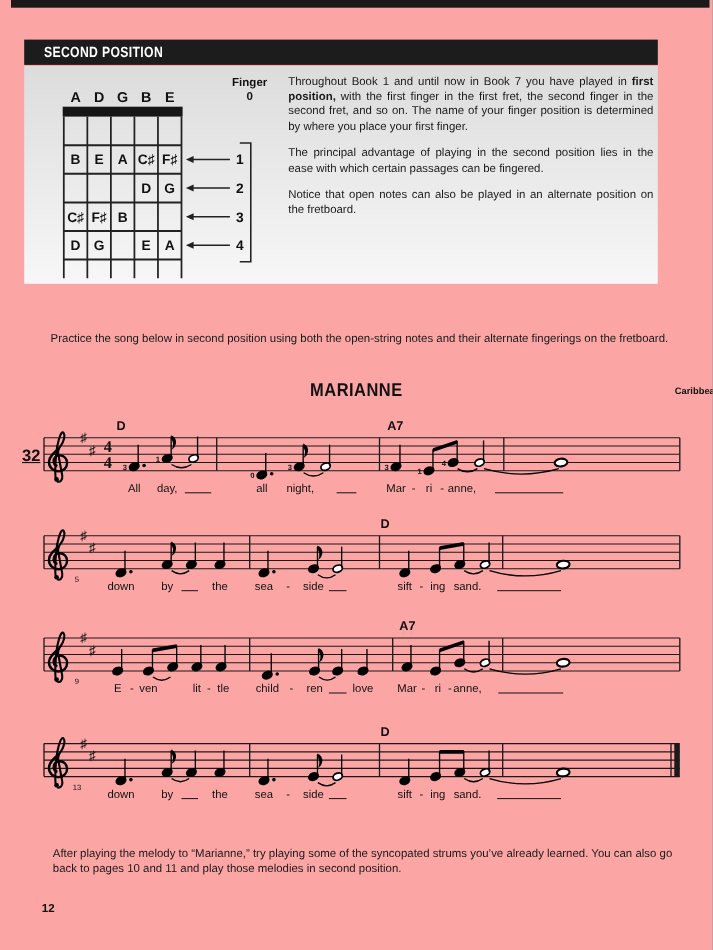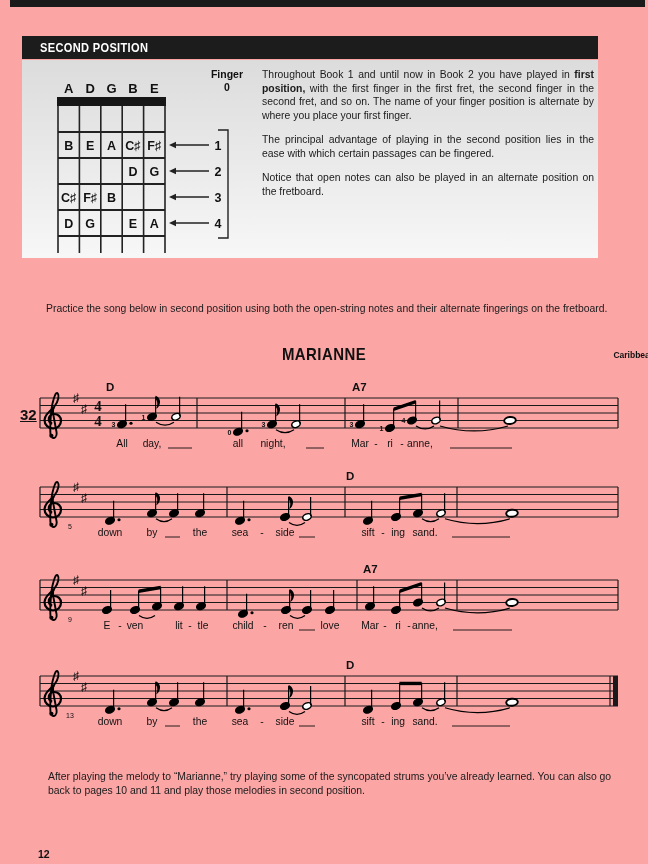--- a/index.html
+++ b/index.html
@@ -18,21 +18,21 @@
   #intro-text p{margin:0 0 11px 0;}
   #practice-line{position:absolute;left:46px;top:303px;width:572px;font-size:10.4px;color:#1a1a1a;}
   #title-row{position:absolute;left:0;top:345px;width:648px;height:20px;padding-left:48px;}
   #song-title{position:absolute;left:0;width:648px;text-align:center;font-size:17px;font-weight:bold;
               letter-spacing:.5px;transform:scaleX(.88);}
   #song-style{position:absolute;right:41px;top:5px;font-size:8.5px;font-weight:bold;}
   #song-number{position:absolute;left:20px;top:406px;font-size:15px;font-weight:bold;text-decoration:underline;}
   .system-svg{position:absolute;left:0;width:648px;height:100px;}
   #footer-text{position:absolute;left:48px;top:770px;width:572px;font-size:10.4px;line-height:13.5px;
                color:#1a1a1a;}
-  #page-number{position:absolute;left:38px;top:820px;font-size:10.5px;font-weight:bold;margin-top:28px;}
+  #page-number{position:absolute;left:38px;top:820px;font-size:10.5px;font-weight:bold;}
   b{font-weight:bold;}
 </style>
 </head>
 <body>
 
 <div id="page">
   <div id="top-strip"></div>
 
   <div id="header-bar">
     <span>SECOND POSITION</span>
@@ -81,21 +81,21 @@
         <text x="110.89999999999999" y="167.5" font-size="12.5" font-family="&quot;Liberation Sans&quot;,&quot;DejaVu Sans&quot;,sans-serif" fill="#111" text-anchor="middle" font-weight="bold">E</text>
         <text x="132.3" y="167.5" font-size="12.5" font-family="&quot;Liberation Sans&quot;,&quot;DejaVu Sans&quot;,sans-serif" fill="#111" text-anchor="middle" font-weight="bold">A</text>
         <line x1="153" y1="163" x2="187" y2="163" stroke="#222" stroke-width="1.4"></line>
         <polygon points="147,163 154,159.8 154,166.2" fill="#222"></polygon>
         <text x="196" y="167.5" font-size="12.5" font-family="&quot;Liberation Sans&quot;,&quot;DejaVu Sans&quot;,sans-serif" fill="#111" text-anchor="middle" font-weight="bold">4</text>
         <path d="M196 70 L206 70 L206 178 L196 178" fill="none" stroke="#222" stroke-width="1.4"></path>
         <text x="205" y="18" font-size="10.5" font-family="&quot;Liberation Sans&quot;,&quot;DejaVu Sans&quot;,sans-serif" fill="#111" text-anchor="middle" font-weight="bold">Finger</text>
         <text x="205" y="31" font-size="10.5" font-family="&quot;Liberation Sans&quot;,&quot;DejaVu Sans&quot;,sans-serif" fill="#111" text-anchor="middle" font-weight="bold">0</text>
       </svg>
     <div id="intro-text">
-      <p><span>Throughout Book 1 and until now in Book 2 you have played in </span><b>first position,</b><span> with the first finger in the first fret, the second finger in the second fret, and so on. The name of your finger position is alternate by where you place your first finger.</span></p>
+      <p><span>Throughout Book 1 and until now in Book 7 you have played in </span><b>first position,</b><span> with the first finger in the first fret, the second finger in the second fret, and so on. The name of your finger position is determined by where you place your first finger.</span></p>
       <p><span>The principal advantage of playing in the second position lies in the ease with which certain passages can be fingered.</span></p>
       <p><span>Notice that open notes can also be played in an alternate position on the fretboard.</span></p>
     </div>
   </div>
 
   <div id="practice-line">Practice the song below in second position using both the open-string notes and their alternate fingerings on the fretboard.</div>
 
   <div id="title-row">
     <div id="song-title">MARIANNE</div>
     <div id="song-style">Caribbean</div>

